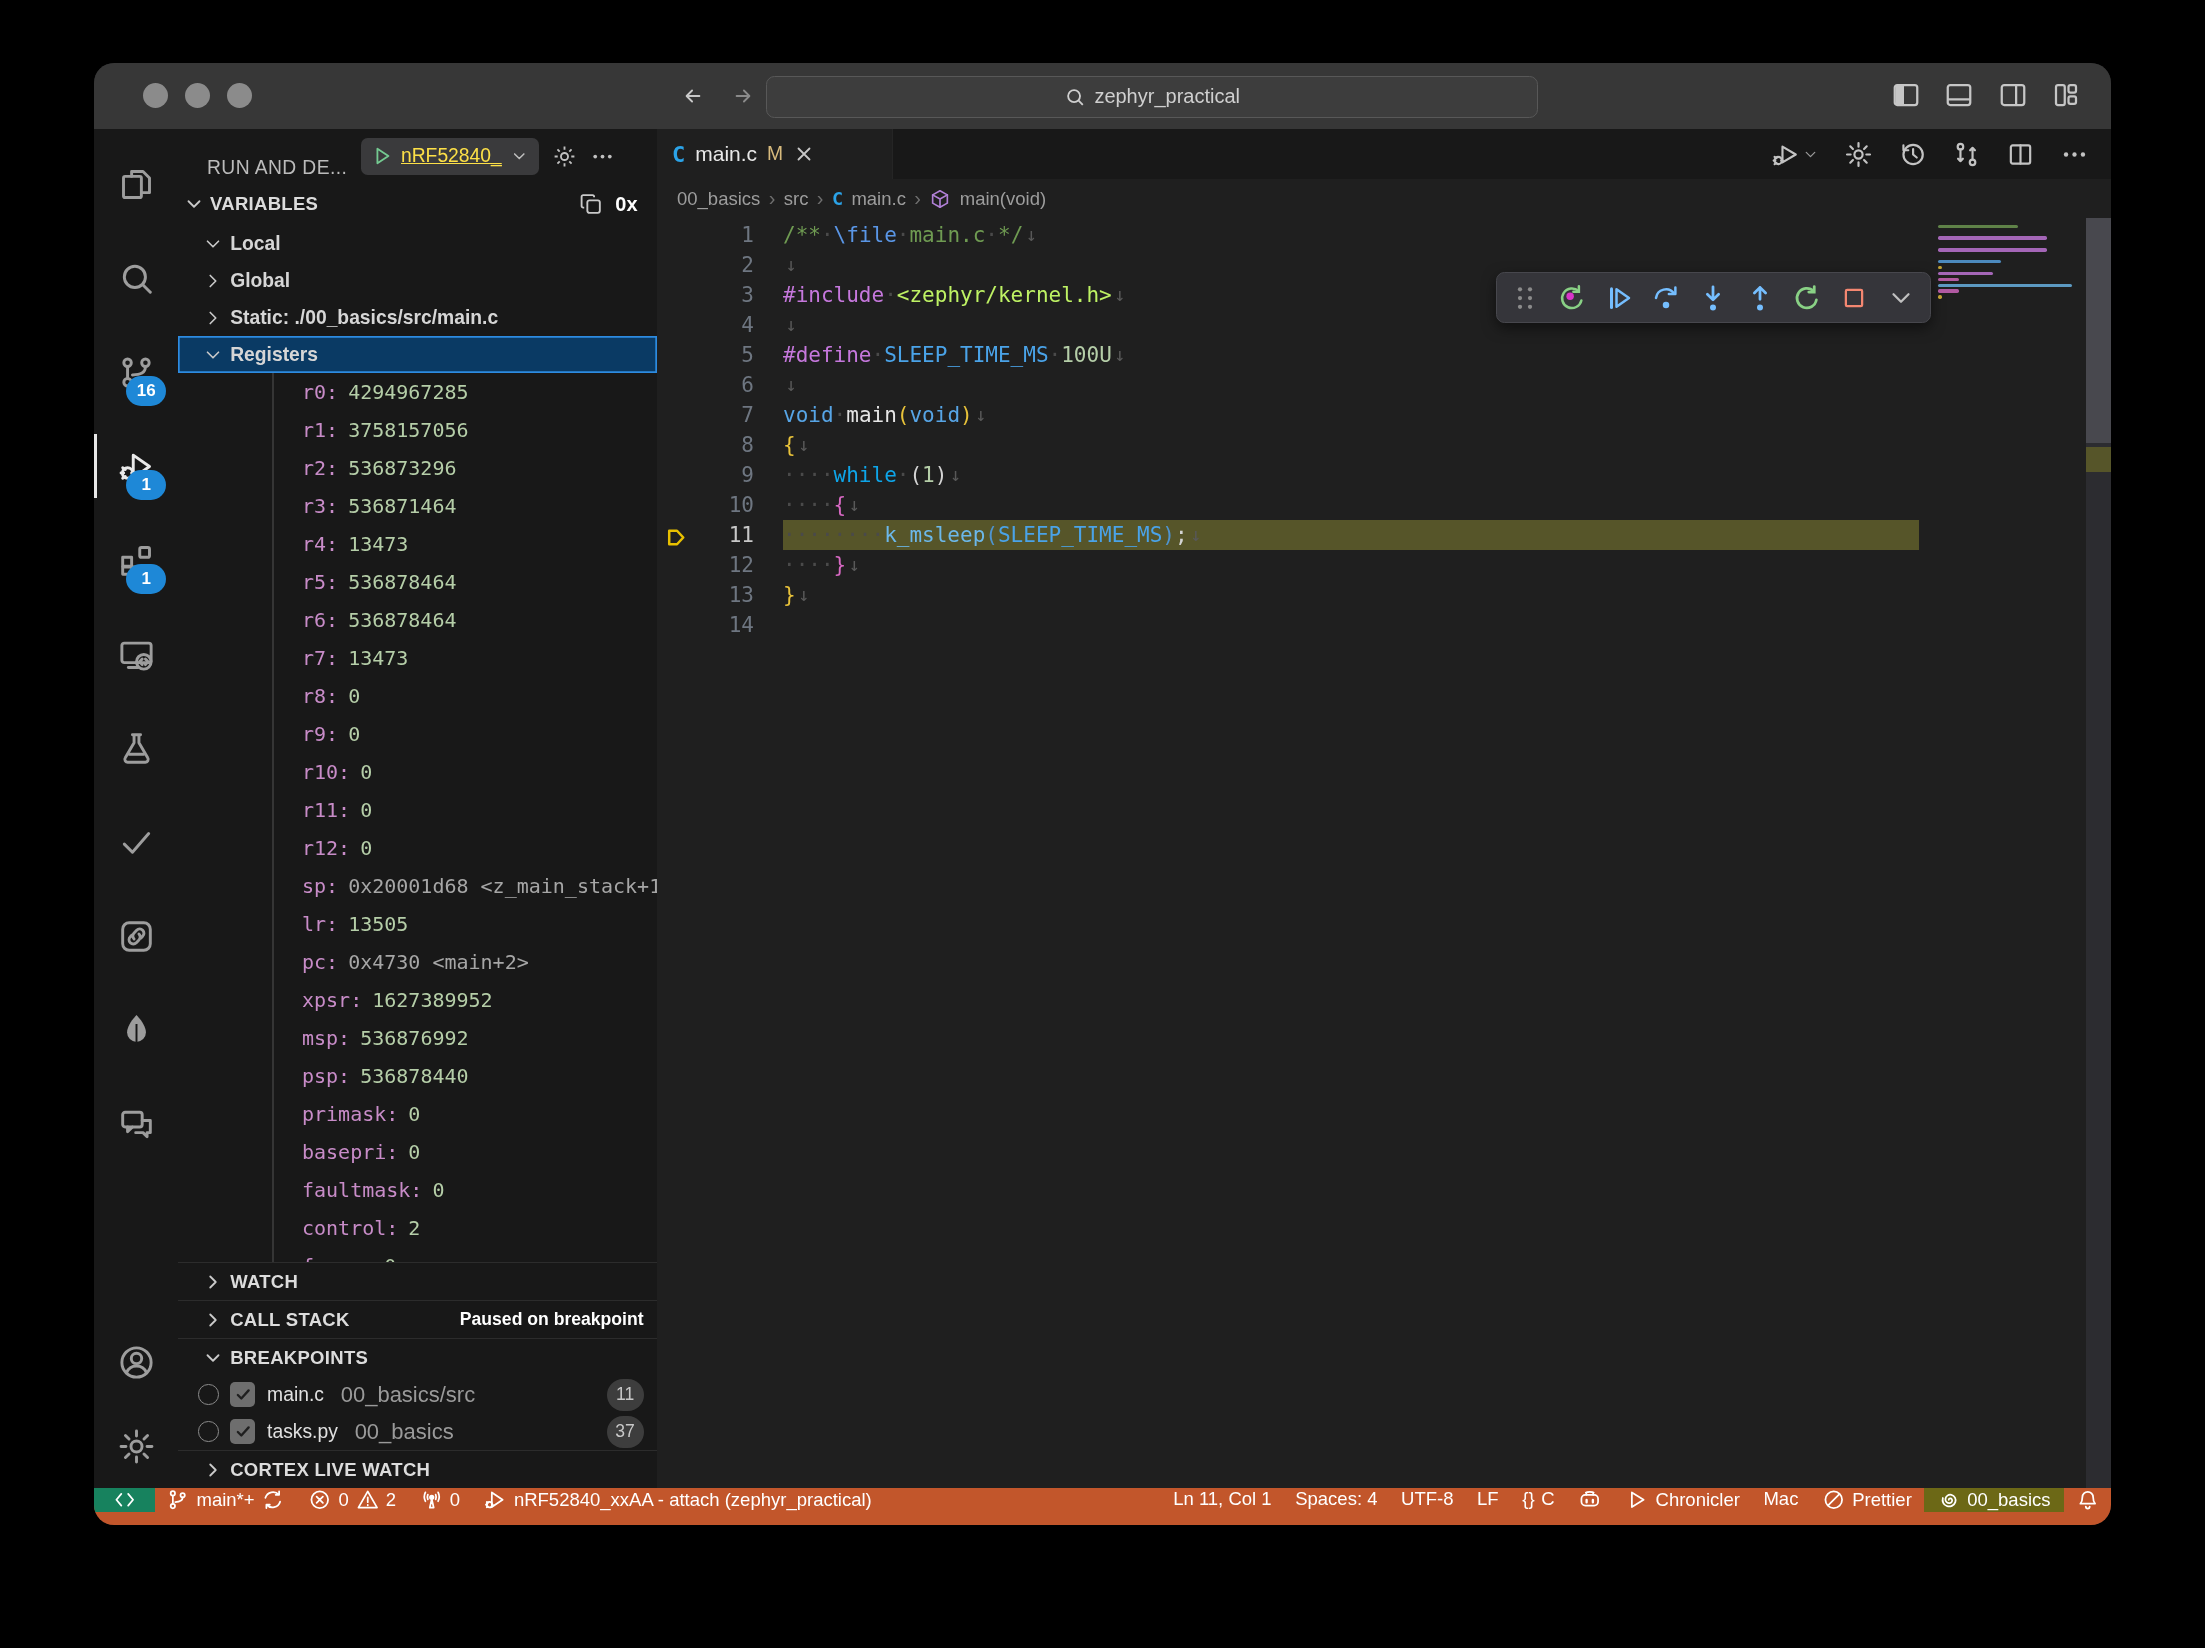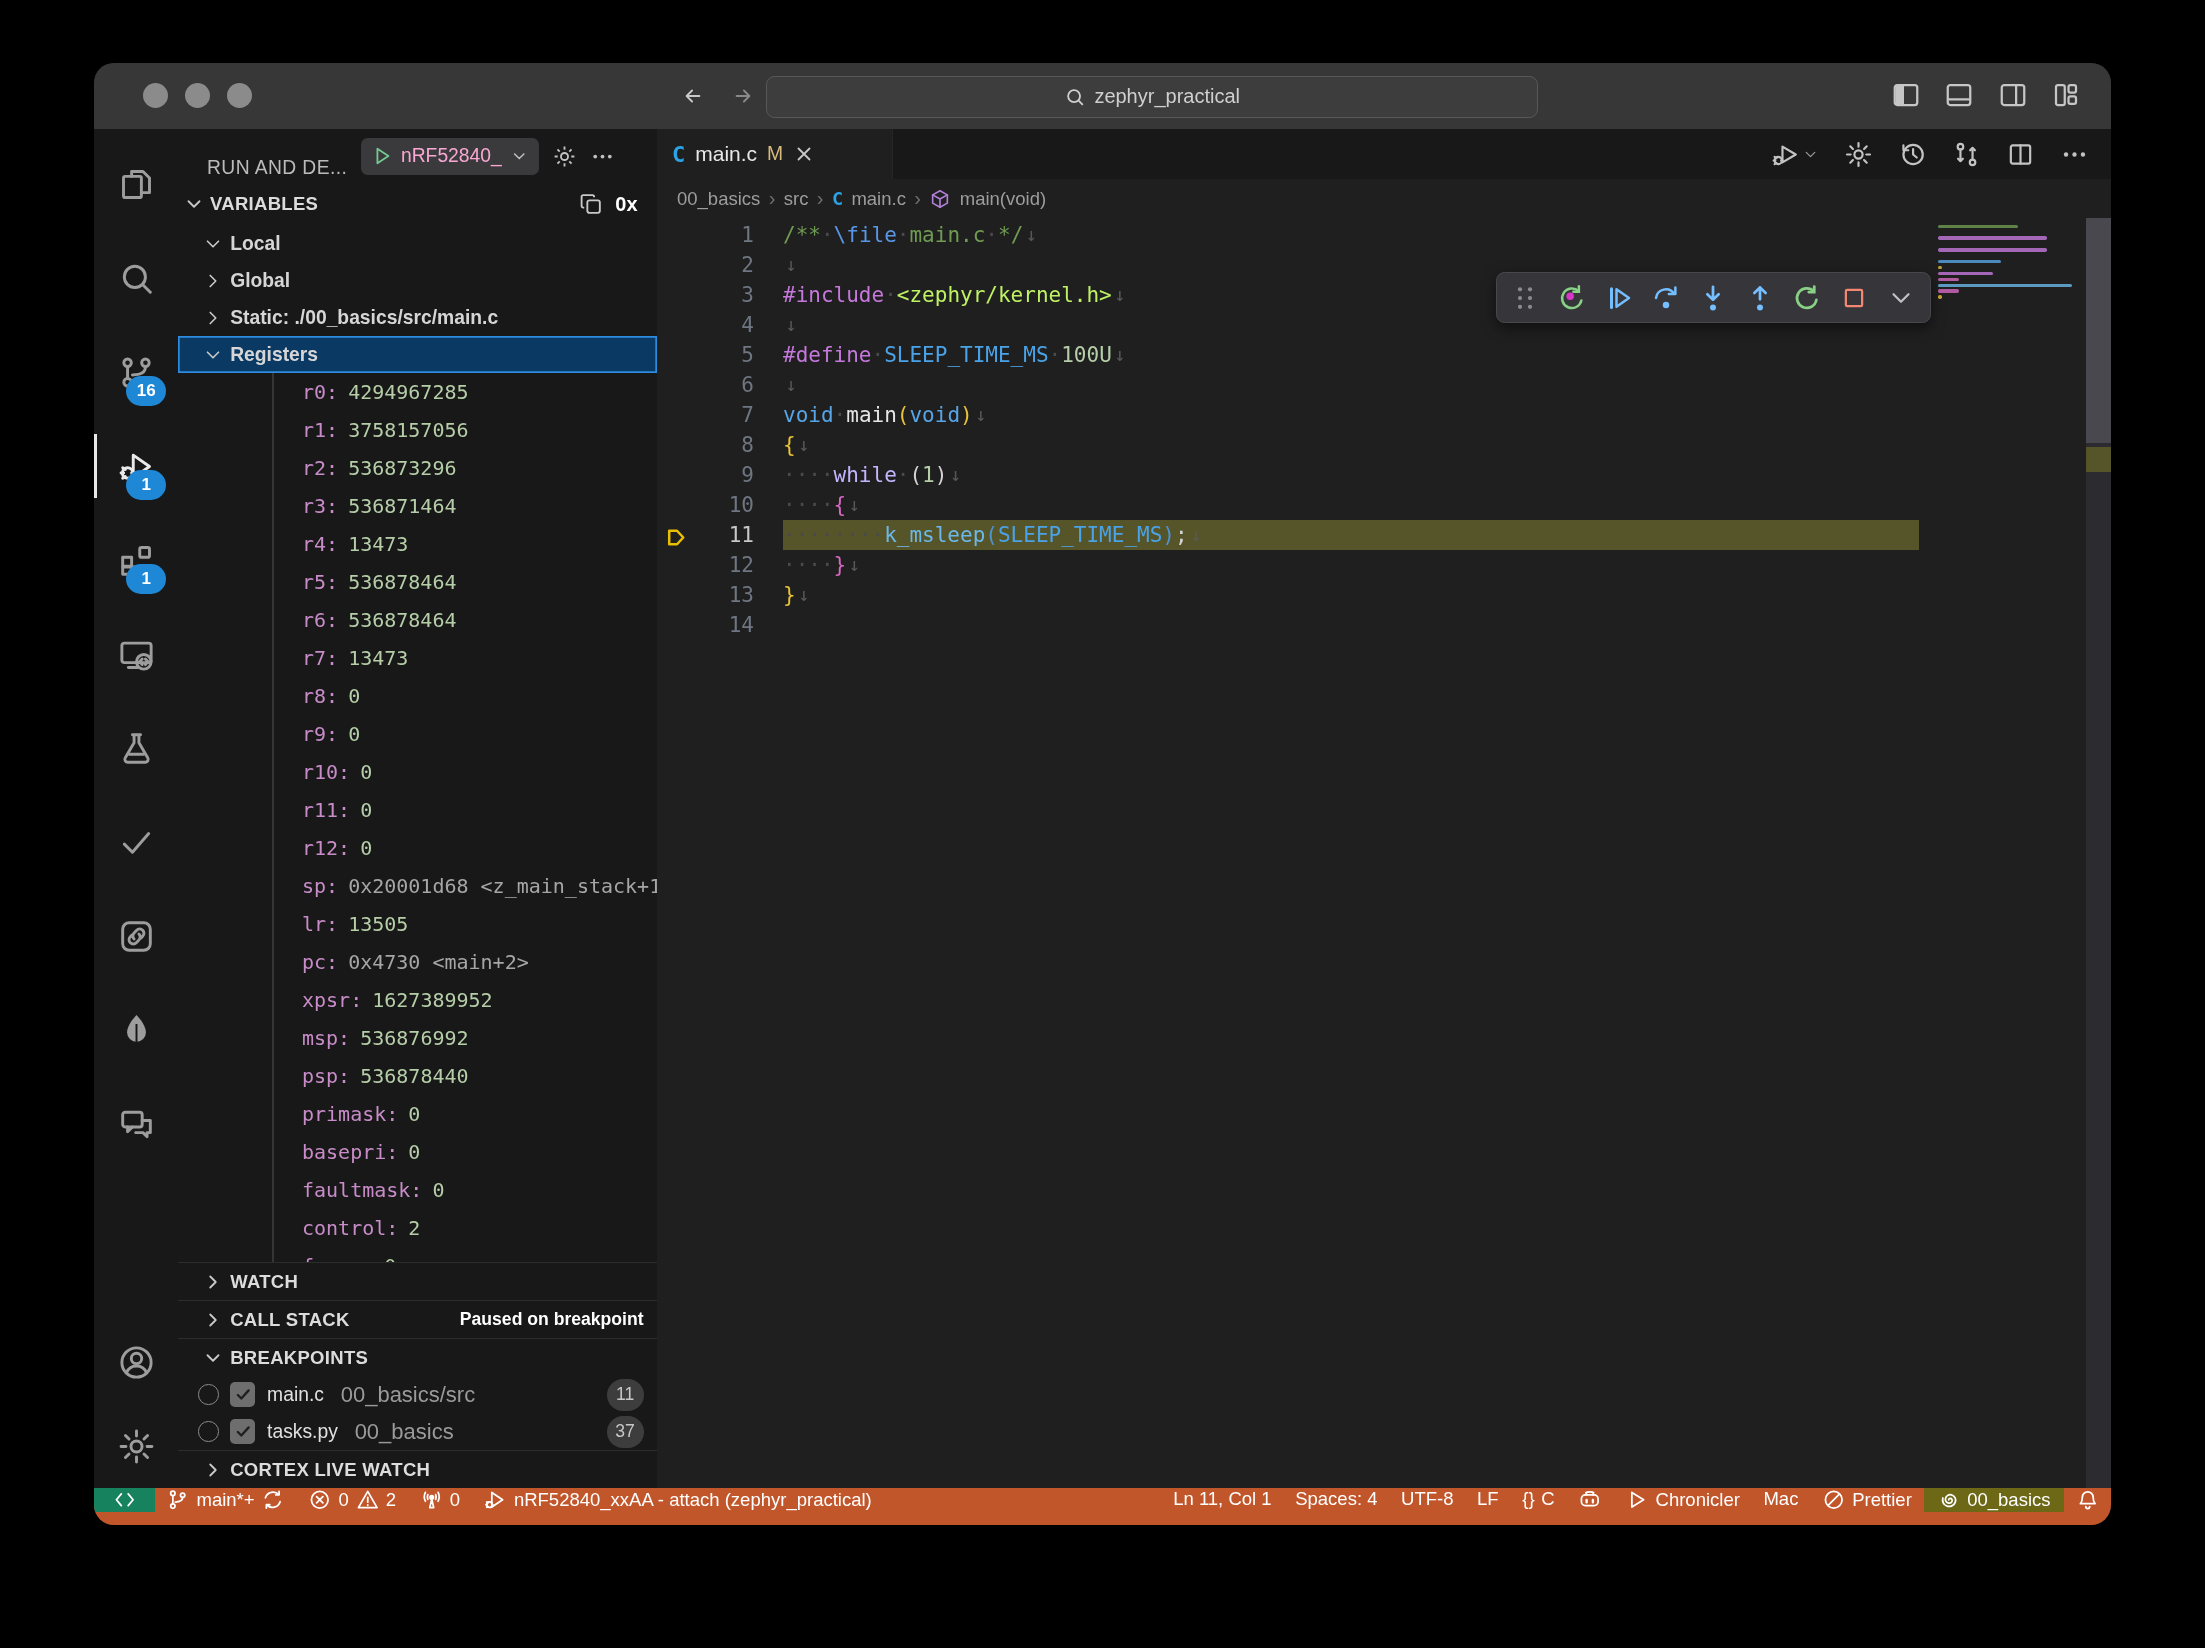--- a/index.html
+++ b/index.html
@@ -28,21 +28,21 @@
   .act-item.active::before{content:"";position:absolute;left:0;top:15px;bottom:15px;width:3.4px;background:#e8e8e8;}
   .act-item .icon{width:39px;height:39px;}
   .act-badge{position:absolute;right:11.8px;bottom:13.4px;min-width:30px;height:30px;border-radius:15px;background:#1e88d7;
              color:#fff;font-size:17px;font-weight:bold;display:flex;align-items:center;justify-content:center;padding:0 5px;}
   .act-spacer{flex:1;}
   
   .sidebar{width:479px;background:#181818;flex:none;display:flex;flex-direction:column;min-height:0;font-size:19.3px;color:#cccccc;}
   .runbar{height:54px;display:flex;align-items:center;flex:none;padding-left:29px;gap:13.4px;}
   .runbar-title{color:#bbbbbb;font-size:19.3px;letter-spacing:0.4px;white-space:nowrap;margin-top:24px;}
   .launch-pill{height:37px;background:#3a3a3c;border-radius:6.7px;display:flex;align-items:center;gap:8.4px;padding:0 10px;}
-  .launch-pill .lbl{color:#f9a8d4;max-width:108px;overflow:hidden;white-space:nowrap;}
+  .launch-pill .lbl{color:#fde047;max-width:108px;overflow:hidden;white-space:nowrap;text-decoration:underline;}
   .icon{display:inline-block;}
   .icon svg{width:100%;height:100%;display:block;}
   .runbar .icon.small{width:25px;height:25px;color:#c0c0c0;}
   .varheader{height:42px;display:flex;align-items:center;flex:none;padding:0 13.4px 0 5px;gap:5px;}
   .varheader .title{font-weight:bold;font-size:18.5px;color:#dcdcdc;letter-spacing:0.3px;}
   .varheader .sp{flex:1;}
   .varheader .icon{width:25px;height:25px;color:#c9c9c9;}
   .hexbtn{color:#ffffff;font-weight:bold;font-size:20px;background:none;border:none;font-family:"Liberation Sans",sans-serif;}
   .tree{flex:1;min-height:0;overflow:hidden;position:relative;}
   .grp{height:37px;display:flex;align-items:center;gap:6.7px;padding-left:23.5px;position:relative;}
@@ -90,21 +90,21 @@
   .codelines{position:absolute;inset:0;padding-top:1.7px;}
   .cl{height:30px;display:flex;align-items:center;}
   .gut{width:126px;flex:none;position:relative;display:flex;align-items:center;justify-content:flex-end;padding-right:29px;box-sizing:border-box;}
   .ln{font-family:"DejaVu Sans Mono",monospace;font-size:21px;color:#6e7681;}
   .cl.cur .ln{color:#c8c8c8;}
   .gut .marker{position:absolute;left:6.7px;top:2.5px;width:25px;height:25px;color:#e8c000;}
   .ct{flex:1;margin-right:192px;height:30px;display:flex;align-items:center;white-space:pre;
       font-family:"DejaVu Sans Mono",monospace;font-size:21px;}
   .cl.cur .ct{background:#565529;}
   .tk-cm{color:#6f9b52}.tk-doc{color:#5a96e6}.tk-pre{color:#c678dd}.tk-str{color:#bef264}
-  .tk-mac{color:#4aa3e8}.tk-num{color:#b5cea8}.tk-kw{color:#c4b5fd}.tk-type{color:#57a5e6}
+  .tk-mac{color:#4aa3e8}.tk-num{color:#b5cea8}.tk-kw{color:#0ea5e9}.tk-type{color:#57a5e6}
   .tk-fnw{color:#e6e6e6}.tk-fn{color:#6cb8ea}.tk-b1{color:#e8c23a}.tk-b2{color:#d668c2}
   .tk-b3{color:#4e94d0}.tk-pn{color:#d4d4d4}.tk-ws{color:#4a4a4a}.tk-eol{color:#585858;padding-left:2.5px;font-size:18.5px;}
   .debug-toolbar{position:absolute;left:839px;top:54px;height:49px;background:#35353a;border:0.8px solid #47474d;
                  border-radius:8.4px;display:flex;align-items:center;gap:17px;padding:0 13.4px;
                  box-shadow:0 5px 13.4px rgba(0,0,0,.5);}
   .dbg-btn{width:30px;height:30px;background:none;border:none;padding:0;}
   .dbg-btn .icon{width:30px;height:30px;}
   .c-grip{color:#8b8b8b}.c-blue{color:#75beff}.c-green{color:#89d185}.c-red{color:#f48771}.c-grey{color:#c0c0c0}
   .minimap{position:absolute;right:30px;top:6.7px;width:143px;}
   .mm-line{height:3.4px;border-radius:1.7px;margin-bottom:2.5px;opacity:.8;}

